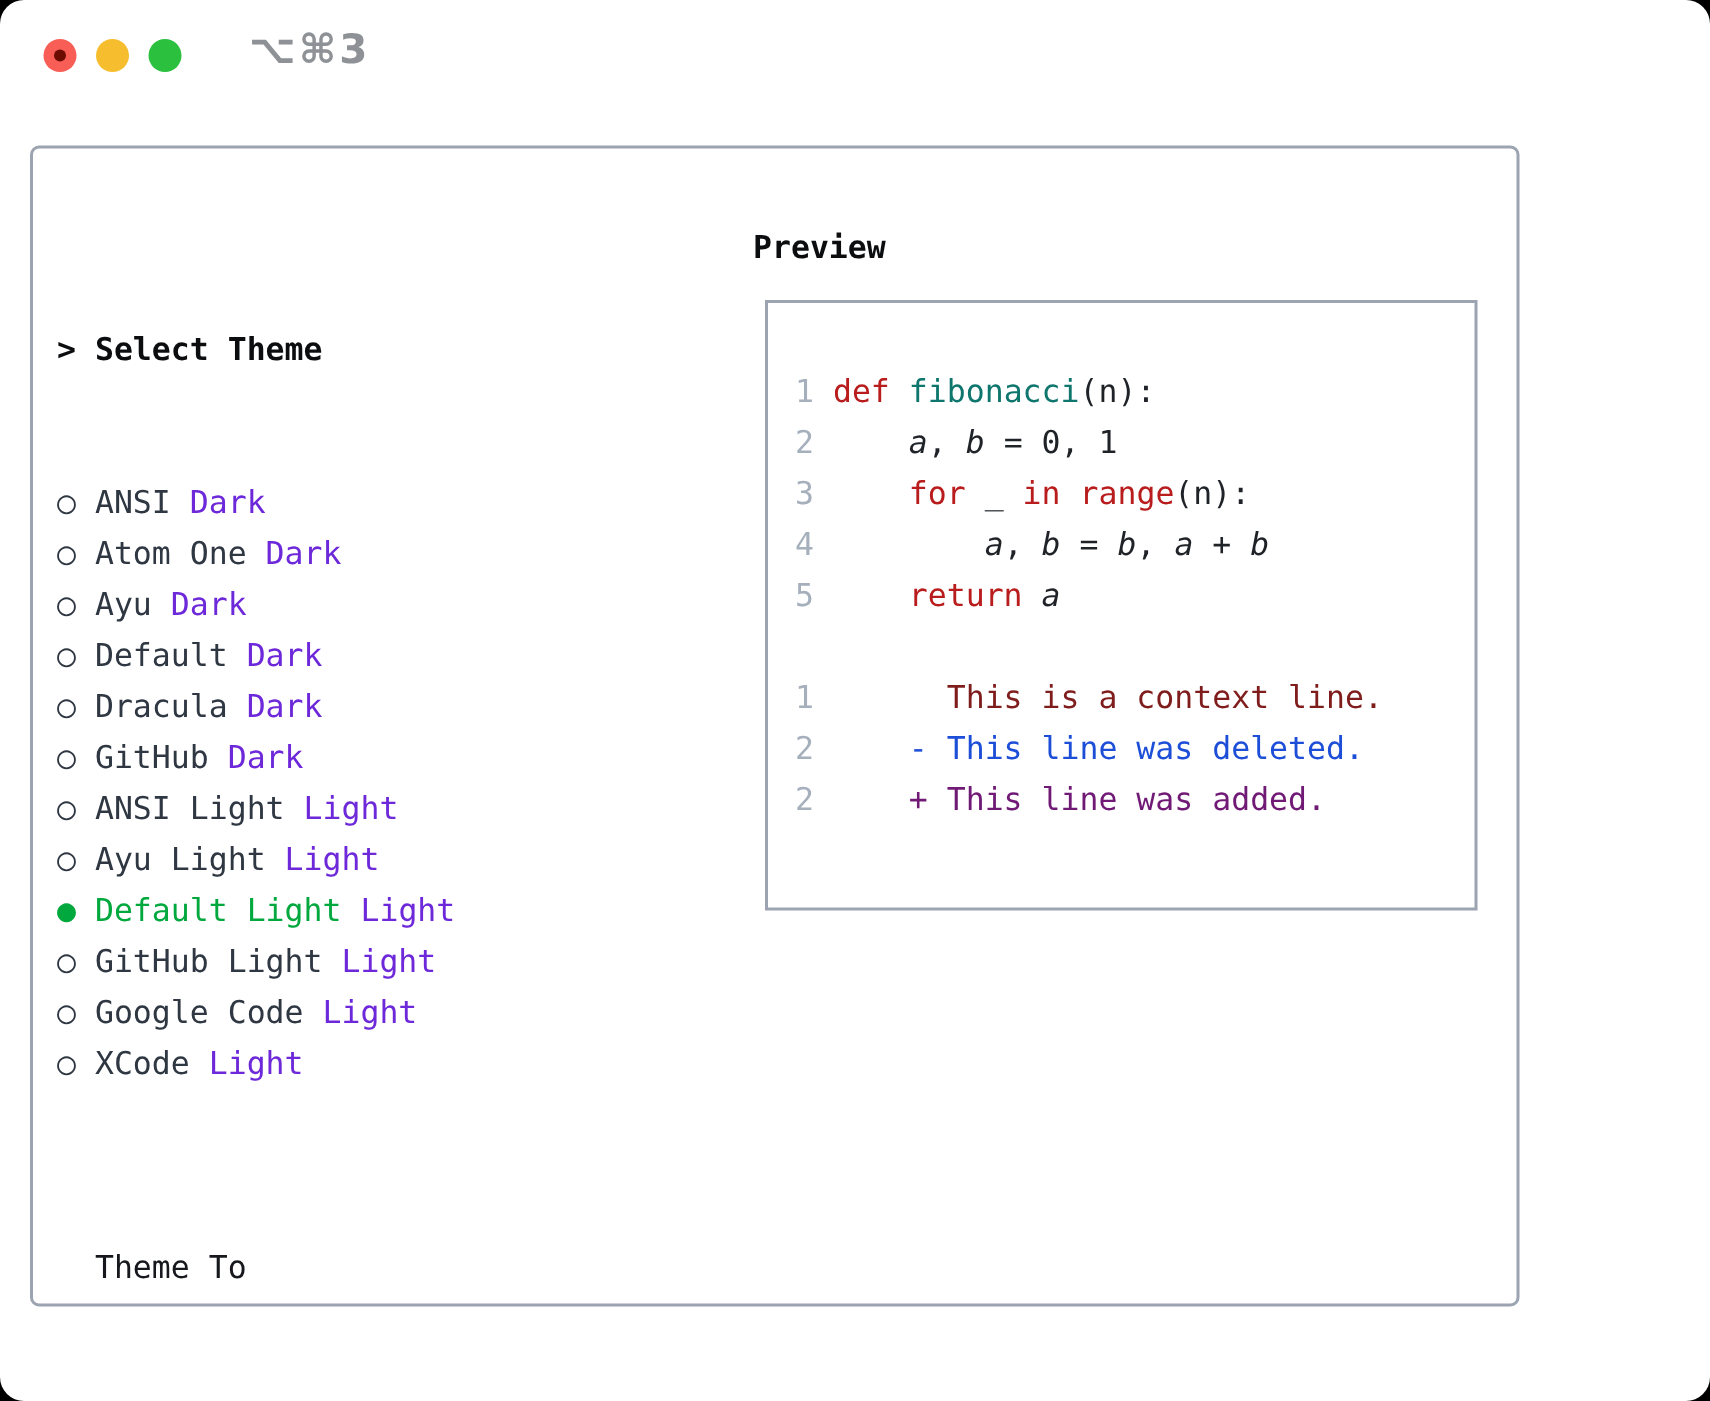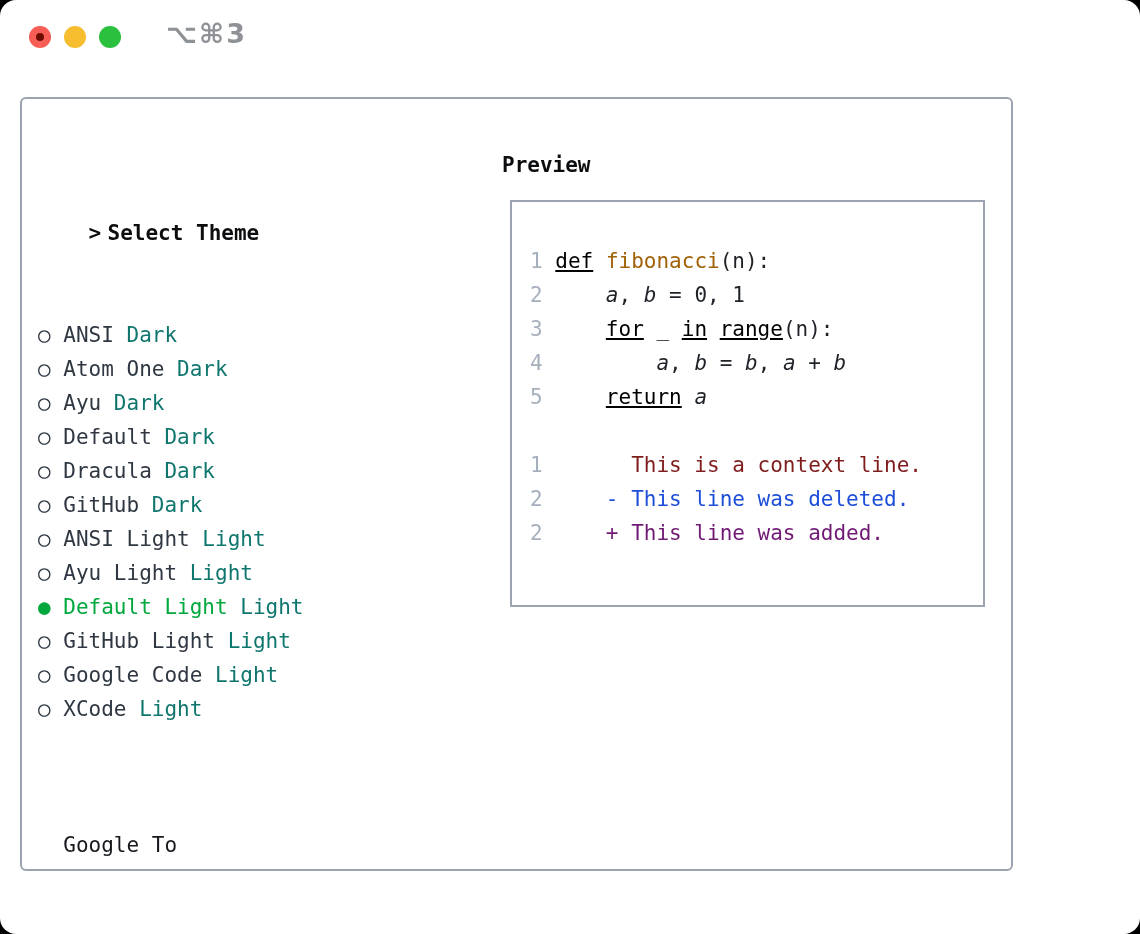--- a/index.html
+++ b/index.html
@@ -27,43 +27,43 @@
     position:absolute; left:20px; top:97px; width:989px; height:770px;
     border:2px solid #9ba4b0; border-radius:6px; background:#fff;
   }
   
   .left-pane {
     position:absolute; left:16px; top:49px;
     font-size:21px; line-height:34px; white-space:pre; color:#2f3742;
   }
   .list-row { height:34px; }
   .mk { display:inline-block; width:2ch; color:#2f3742; }
-  .hdr { font-weight:bold; color:#0c0d0f;text-align:center; }
+  .hdr { font-weight:bold; color:#0c0d0f; }
   .hdr .mk { color:#0c0d0f; }
   .item-name { color:#2f3742;margin-top:10px; }
-  .item-variant { color:#0f766e; }
+  .item-variant { color:#6d28d9; }
   .row-selected .mk, .row-selected .item-name { color:#00a83e; }
   .apply-header { margin-top:34px; padding-left:2ch; color:#16181d; }
   
   .preview-label {
     position:absolute; left:480px; top:49px;
     font-size:21px; line-height:34px; font-weight:bold; color:#0c0d0f;
   }
   .preview-box {
     position:absolute; left:488px; top:101px; width:471px; height:403px;
     border:2px solid #9ba4b0; background:#fff;
   }
   .preview-pre {
     margin:0; padding:42px 0 0 18px;
     font-size:21px; line-height:34px; white-space:pre;
   }
   .pv-line { min-height:34px; }
   .tok-num { display:inline-block; width:1ch; color:#a6b0bd; }
-  .tok-kw  { color:#000000;text-decoration:underline; }
-  .tok-fn  { color:#a16207; }
+  .tok-kw  { color:#b91c1c; }
+  .tok-fn  { color:#0f766e; }
   .tok-tx  { color:#1f2328; }
   .tok-var { color:#1f2328; font-style:italic; }
   .tok-ctx { color:#7f1d1d; }
   .tok-del { color:#1d4ed8; }
   .tok-add { color:#701a75; }
 </style>
 </head>
 <body>
 
 <div class="window">
@@ -71,21 +71,21 @@
   <div class="light light-red"></div>
   <div class="light light-yellow"></div>
   <div class="light light-green"></div>
   <div class="title">⌥⌘3</div>
 
   <div class="main-box">
 
     <div class="left-pane">
       <div class="list-row hdr"><span class="mk">&gt;</span><span>Select Theme</span></div>
       <div><div class="list-row"><span class="mk">○</span><span class="item-name">ANSI</span><span class="item-variant"> Dark</span></div><div class="list-row"><span class="mk">○</span><span class="item-name">Atom One</span><span class="item-variant"> Dark</span></div><div class="list-row"><span class="mk">○</span><span class="item-name">Ayu</span><span class="item-variant"> Dark</span></div><div class="list-row"><span class="mk">○</span><span class="item-name">Default</span><span class="item-variant"> Dark</span></div><div class="list-row"><span class="mk">○</span><span class="item-name">Dracula</span><span class="item-variant"> Dark</span></div><div class="list-row"><span class="mk">○</span><span class="item-name">GitHub</span><span class="item-variant"> Dark</span></div><div class="list-row"><span class="mk">○</span><span class="item-name">ANSI Light</span><span class="item-variant"> Light</span></div><div class="list-row"><span class="mk">○</span><span class="item-name">Ayu Light</span><span class="item-variant"> Light</span></div><div class="list-row row-selected"><span class="mk">●</span><span class="item-name">Default Light</span><span class="item-variant"> Light</span></div><div class="list-row"><span class="mk">○</span><span class="item-name">GitHub Light</span><span class="item-variant"> Light</span></div><div class="list-row"><span class="mk">○</span><span class="item-name">Google Code</span><span class="item-variant"> Light</span></div><div class="list-row"><span class="mk">○</span><span class="item-name">XCode</span><span class="item-variant"> Light</span></div></div>
-      <div class="list-row apply-header">Google To</div>
+      <div class="list-row apply-header">Theme To</div>
       <div><div class="list-row row-selected"><span class="mk">●</span></div></div>
       
     </div>
 
     <div class="preview-label">Preview</div>
     <div class="preview-box">
       <pre class="preview-pre"><div class="pv-line"><span class="tok-num">1</span><span class="tok-tx"> </span><span class="tok-kw">def</span><span class="tok-tx"> </span><span class="tok-fn">fibonacci</span><span class="tok-tx">(n):</span></div><div class="pv-line"><span class="tok-num">2</span><span class="tok-tx">     </span><span class="tok-var">a</span><span class="tok-tx">, </span><span class="tok-var">b</span><span class="tok-tx"> = 0, 1</span></div><div class="pv-line"><span class="tok-num">3</span><span class="tok-tx">     </span><span class="tok-kw">for</span><span class="tok-tx"> _ </span><span class="tok-kw">in</span><span class="tok-tx"> </span><span class="tok-kw">range</span><span class="tok-tx">(n):</span></div><div class="pv-line"><span class="tok-num">4</span><span class="tok-tx">         </span><span class="tok-var">a</span><span class="tok-tx">, </span><span class="tok-var">b</span><span class="tok-tx"> = </span><span class="tok-var">b</span><span class="tok-tx">, </span><span class="tok-var">a</span><span class="tok-tx"> + </span><span class="tok-var">b</span></div><div class="pv-line"><span class="tok-num">5</span><span class="tok-tx">     </span><span class="tok-kw">return</span><span class="tok-tx"> </span><span class="tok-var">a</span></div><div class="pv-line"><span class="tok-num"></span></div><div class="pv-line"><span class="tok-num">1</span><span class="tok-ctx">       This is a context line.</span></div><div class="pv-line"><span class="tok-num">2</span><span class="tok-tx">     </span><span class="tok-del">- This line was deleted.</span></div><div class="pv-line"><span class="tok-num">2</span><span class="tok-tx">     </span><span class="tok-add">+ This line was added.</span></div></pre>
     </div>
 
   </div>

